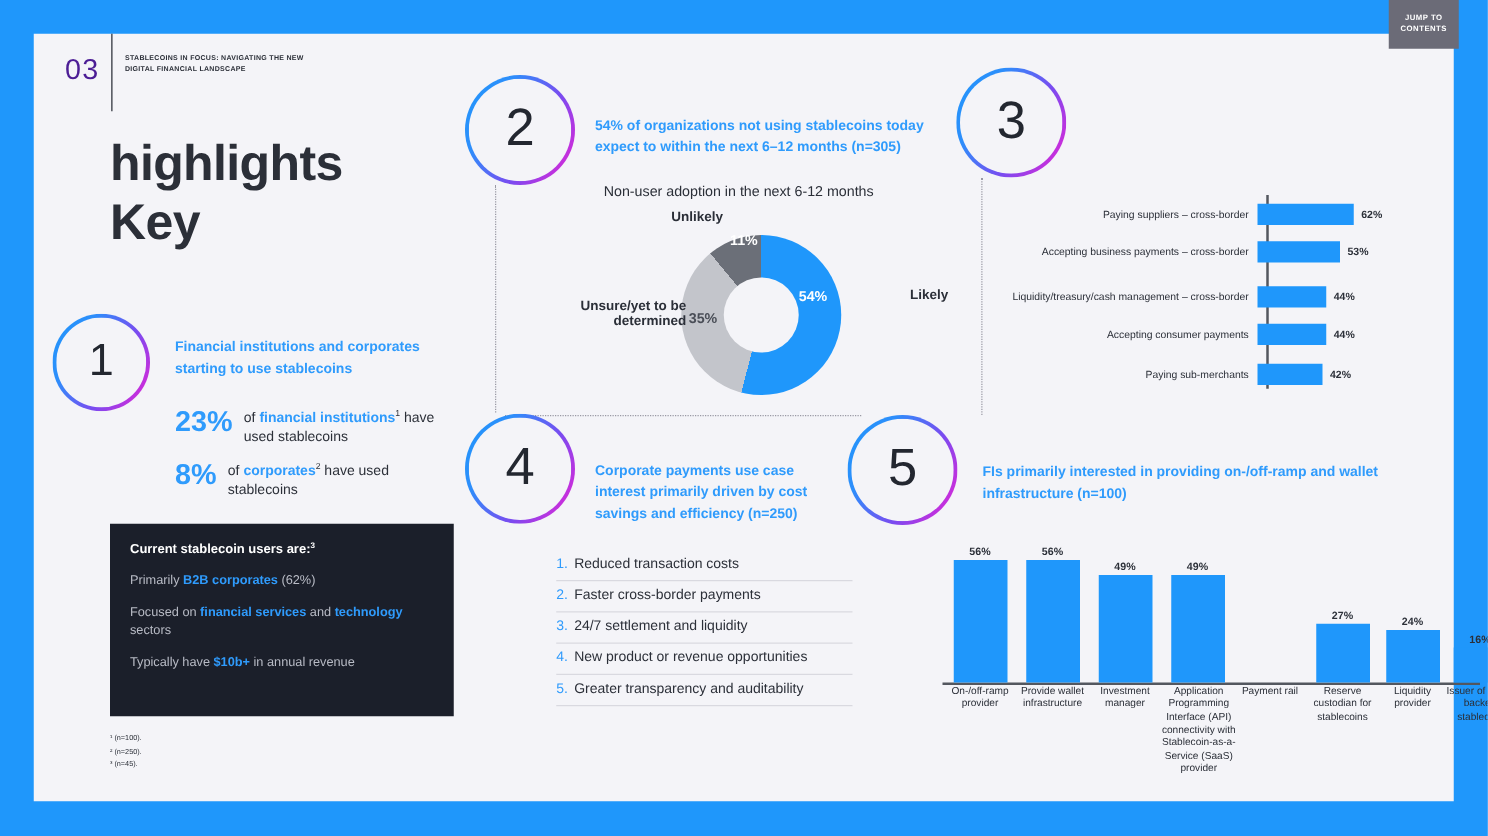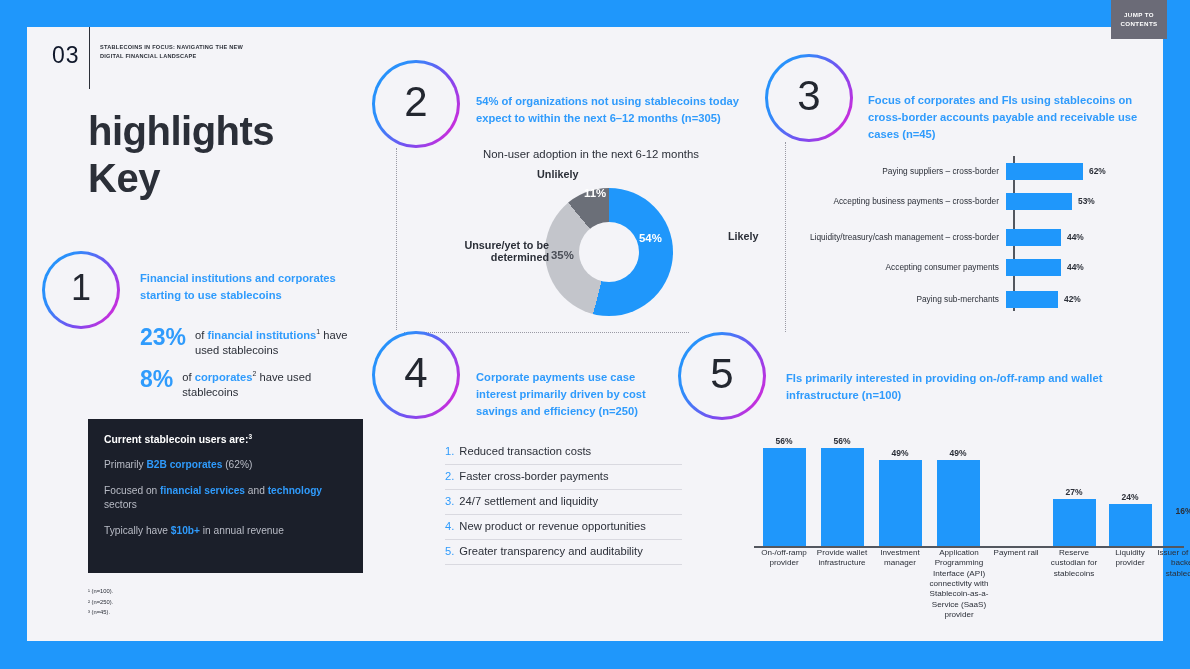--- a/index.html
+++ b/index.html
@@ -32,21 +32,21 @@
     align-items: center; justify-content: center;
     font-size: 6.2px; font-weight: bold;
     letter-spacing: .4px; line-height: 1.35;
     text-align: center;
     cursor: pointer;
   }
 
   
   #pagenum {
     position: absolute; left: 52px; top: 42px;
-    font-size: 23px; color: #0f172a; font-weight: 400;
+    font-size: 23px; color: #4c1d95; font-weight: 400;
     letter-spacing: 1px;
   }
   #headrule {
     position: absolute; left: 89px; top: 27px;
     width: 1px; height: 62px; background: #2b2f38;
   }
   #kicker {
     position: absolute; left: 100px; top: 43px;
     width: 150px;
     font-size: 5.6px; font-weight: bold; color: #2b2f38;
@@ -223,21 +223,20 @@
   <div class="dlab" style="left:537px; top:168px;">Unlikely</div>
   <div class="dval" style="left:584px; top:187px; color:#ffffff;">11%</div>
   <div class="dlab" style="left:463px; top:239px; width:86px; text-align:right;">Unsure/yet to be determined</div>
   <div class="dval" style="left:551px; top:249px; color:#4a4e57;">35%</div>
   <div class="dlab" style="left:684px; top:230px;padding-left:44px;">Likely</div>
   <div class="dval" style="left:639px; top:232px; color:#ffffff;">54%</div>
 
   <div class="circ" style="left:765px; top:54px; width:88px; height:88px; font-size:42px;">
     <span>3</span>
   </div>
-  <div class="sechead" style="left:868px; top:92px; width:290px;">Focus of corporates and FIs using stablecoins on cross-border accounts payable and receivable use cases (n=45)</div>
 
   <div id="hbar">
     <div id="haxis"></div>
 
     <div class="hrow" style="top:4px;">
       <div class="hlab">Paying suppliers – cross-border</div>
       <div class="hbarbox">
         <div class="hfill" style="width:77px;"></div>
       </div>
       <div class="hval">62%</div>

